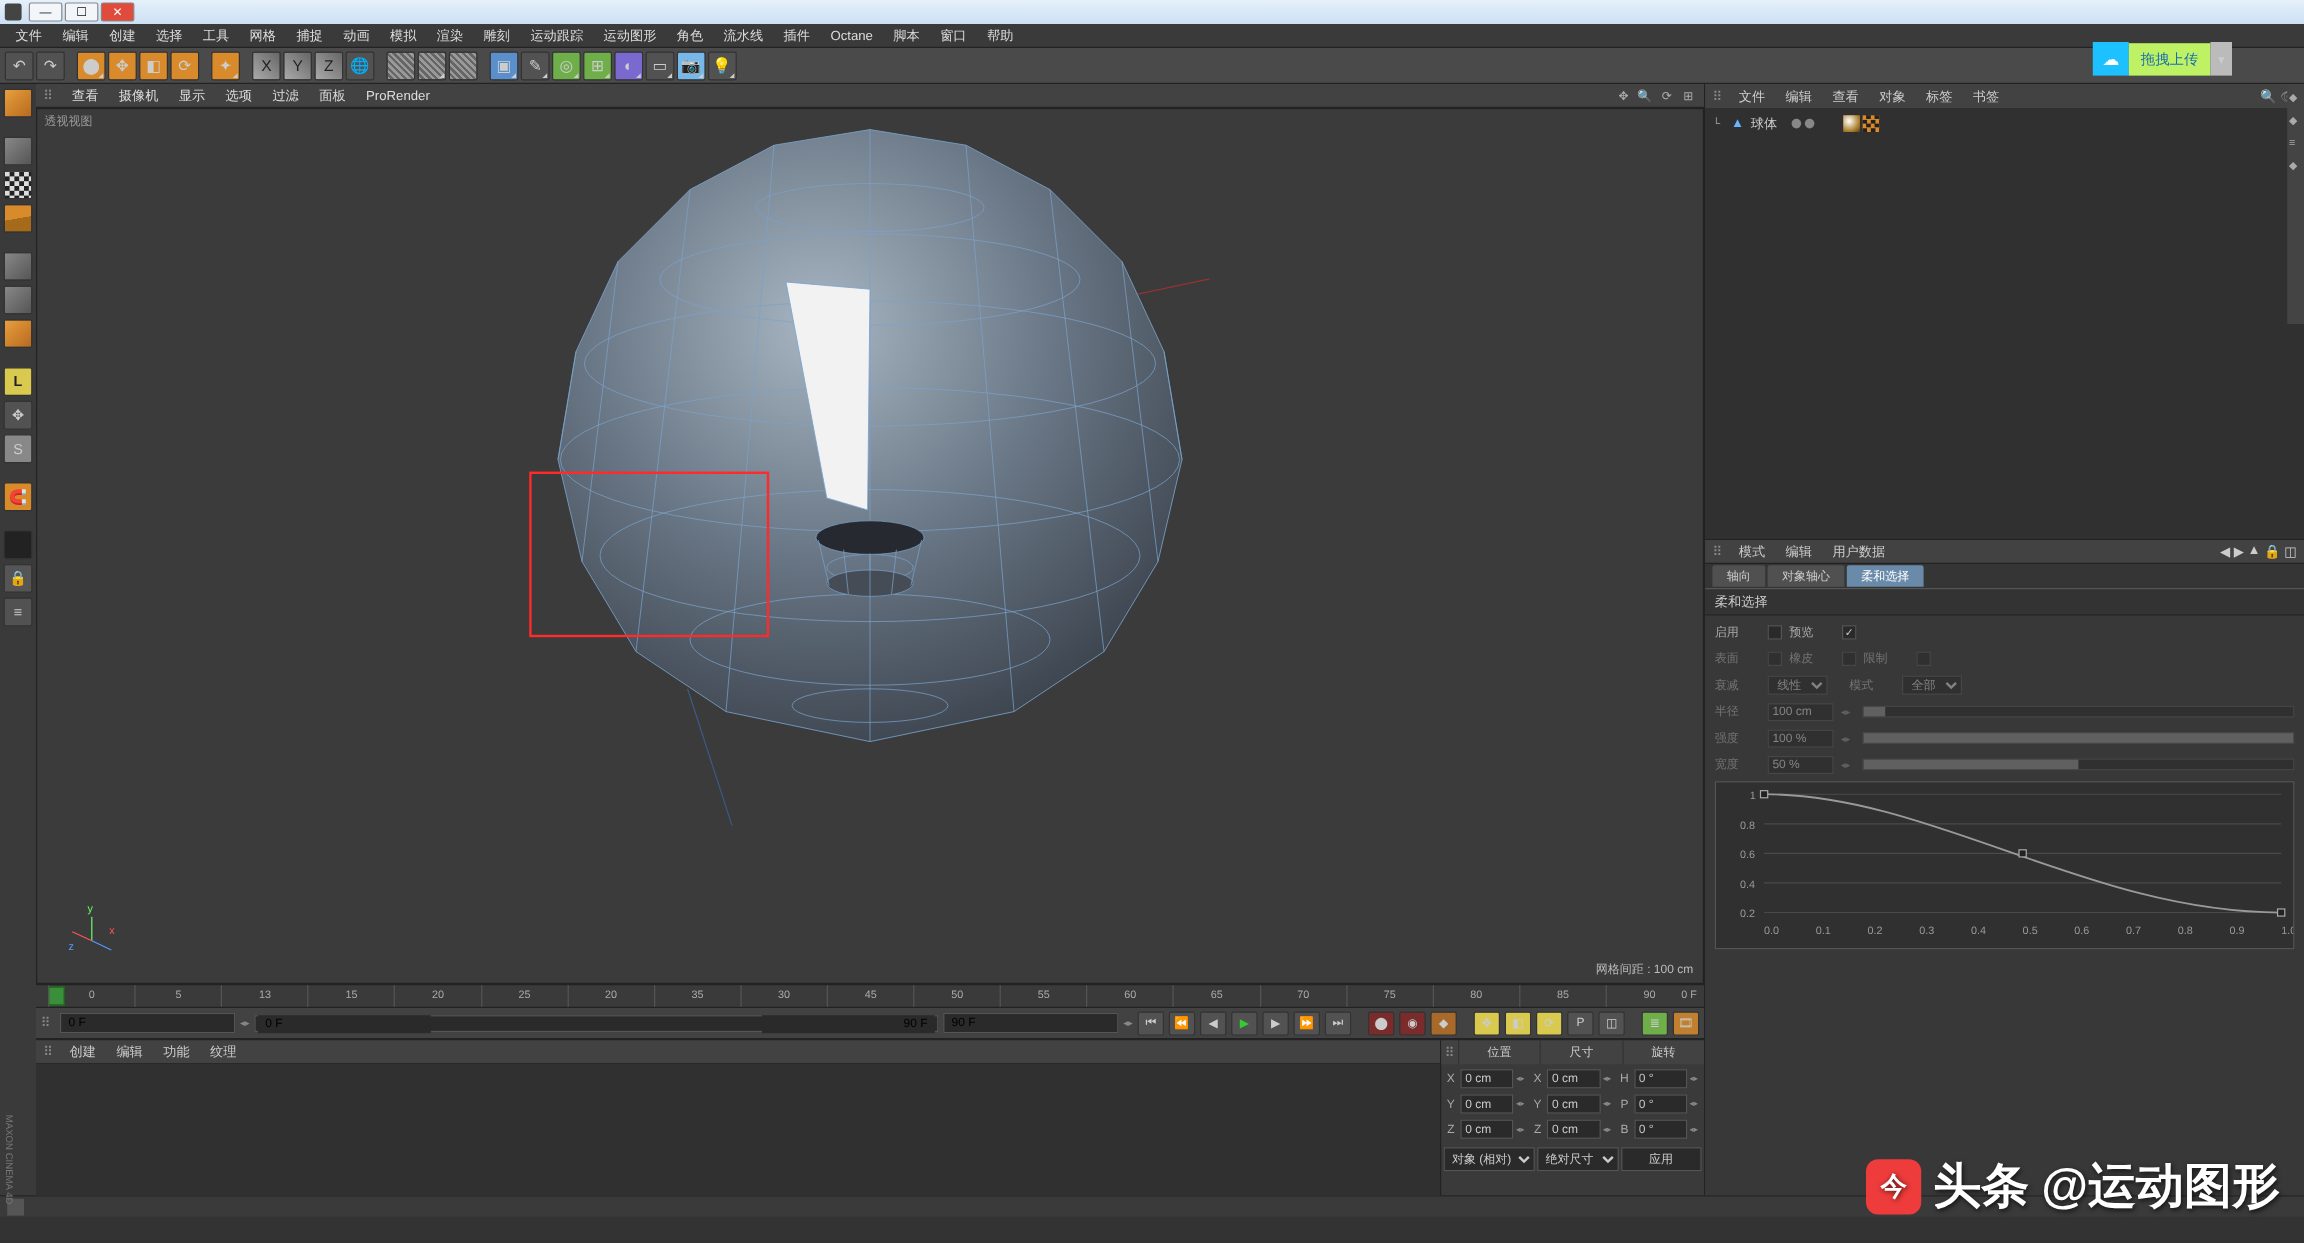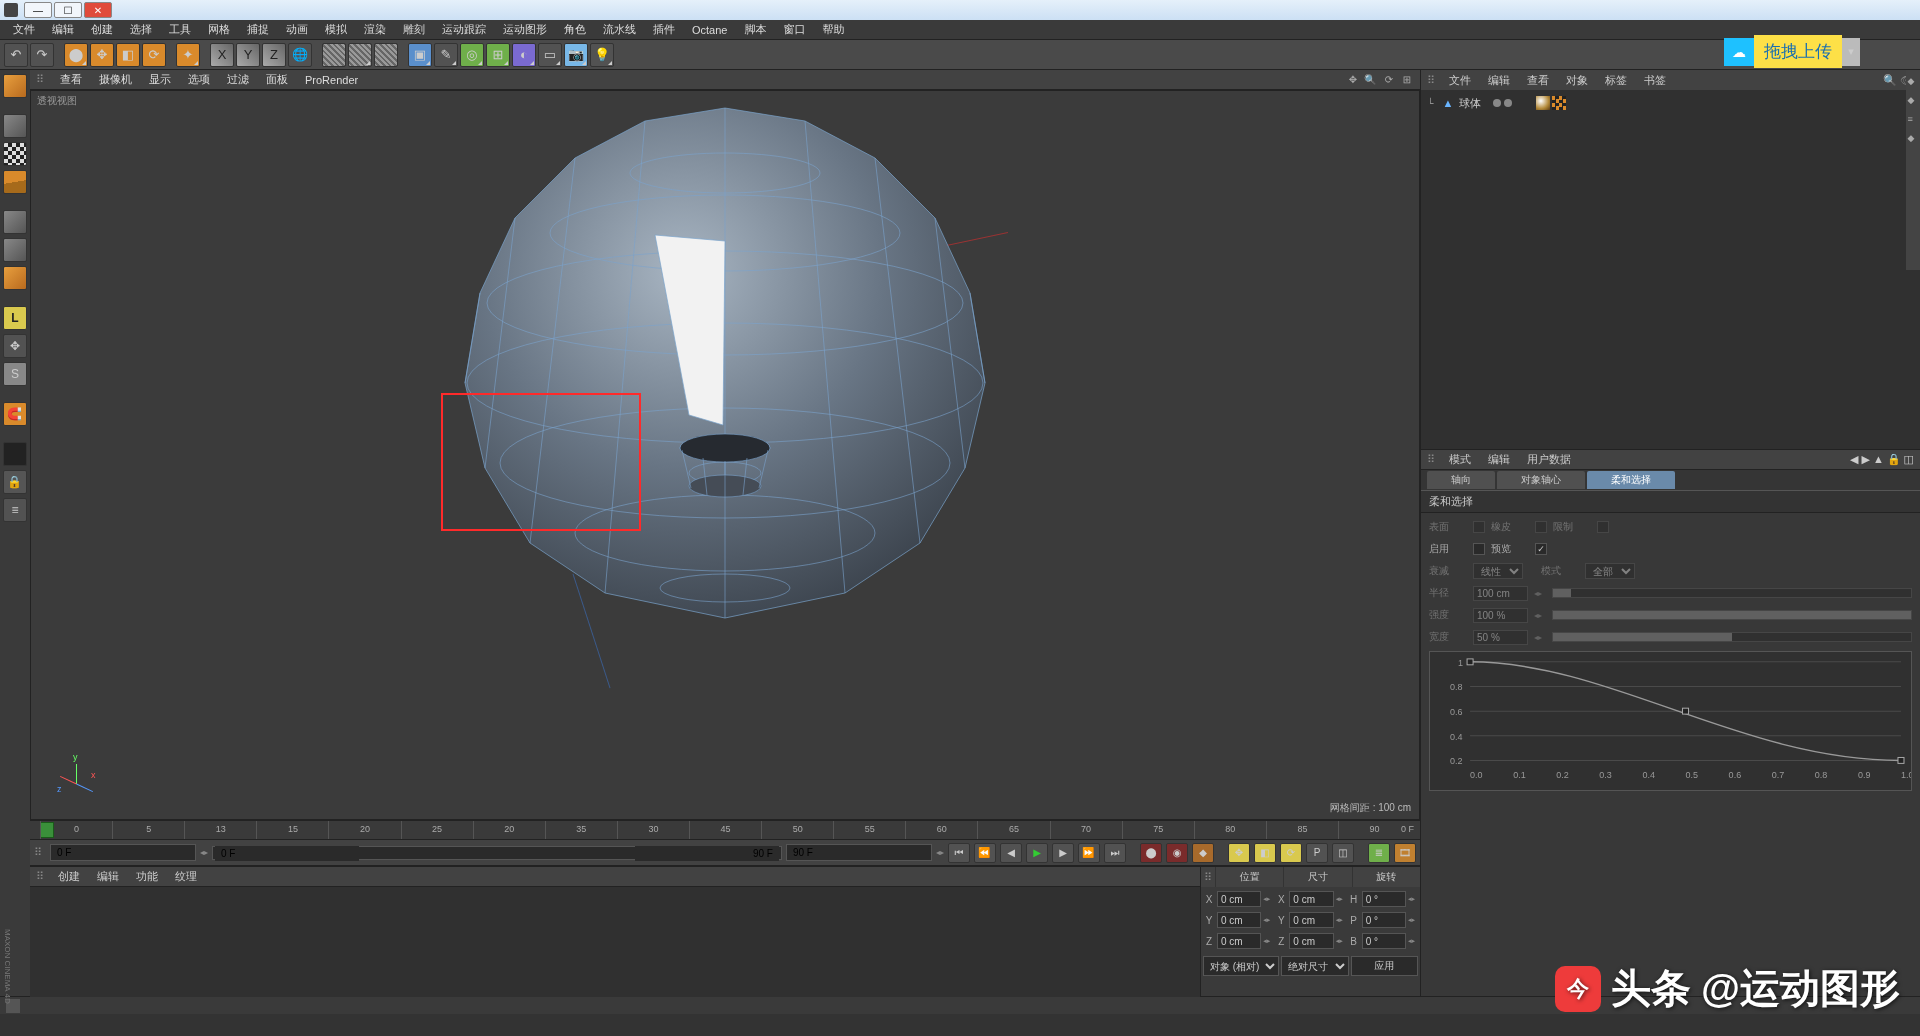--- a/index.html
+++ b/index.html
@@ -5,21 +5,21 @@
 *{margin:0;padding:0;box-sizing:border-box;font-family:"Microsoft YaHei",Arial,sans-serif;user-select:none}
 body{background:#333;color:#ccc;font-size:11px;width:1920px;height:1036px;overflow:hidden;position:relative}
 .titlebar{height:20px;background:linear-gradient(#e5f0fa,#cce0f4);display:flex;align-items:center;padding:0 4px;color:#111}
 .titlebar .app-icon{width:14px;height:14px;background:#444;border-radius:2px;margin-right:6px}
 .titlebar .title{flex:1;font-size:11px}
 .winbtns{display:flex;gap:2px}
 .winbtn{width:28px;height:16px;border:1px solid #888;background:#f2f6fb;display:flex;align-items:center;justify-content:center;font-size:10px;border-radius:2px}
 .winbtn.close{background:#e04b3b;color:#fff}
 .floating-upload{position:absolute;right:60px;top:35px;z-index:50;display:flex;align-items:center}
 .floating-upload .cloud{width:30px;height:28px;background:#1ec1ff;display:flex;align-items:center;justify-content:center;color:#fff;font-size:14px}
-.floating-upload .lbl{background:#fde047;color:#1a6fb0;padding:5px 10px;font-size:17px}
+.floating-upload .lbl{background:#bef264;color:#1a6fb0;padding:5px 10px;font-size:12px}
 .floating-upload .arrow{width:18px;height:28px;background:#bbb;display:flex;align-items:center;justify-content:center}
 
 .menubar{height:20px;background:#3a3a3a;display:flex;align-items:center;padding:0 6px;gap:3px;border-bottom:1px solid #222}
 .menubar .mi{padding:2px 7px;color:#ddd;font-size:11px}
 
 .toolbar{height:30px;background:#4a4a4a;display:flex;align-items:center;padding:0 4px;gap:2px;border-bottom:1px solid #222}
 .tbtn{width:24px;height:24px;background:#525252;border:1px solid #333;display:flex;align-items:center;justify-content:center;font-size:13px;border-radius:2px;position:relative}
 .tbtn.orange{background:#d98a2b}
 .tbtn.blue{background:#5a8fcc}
 .tbtn.green{background:#6faf4a}
@@ -114,21 +114,21 @@
 .obj-item .tags{margin-left:20px;display:flex;gap:2px}
 .obj-item .tag{width:14px;height:14px;background:#555}
 
 .attr-panel{flex:1;display:flex;flex-direction:column}
 .attr-menu{height:20px;background:#424242;display:flex;align-items:center;padding:0 6px;gap:3px;border-bottom:1px solid #222}
 .attr-menu .ami{padding:1px 7px;font-size:11px}
 .attr-menu .aicons{margin-left:auto;display:flex;gap:3px}
 .attr-title{height:20px;background:#353535;display:flex;align-items:center;padding:0 6px;gap:5px}
 .attr-title .aicon{width:14px;height:14px;background:#d9a54e}
 .attr-tabs{height:20px;background:#353535;display:flex;align-items:center;padding:0 6px;gap:2px}
-.attr-tabs .atab{padding:2px 24px;background:#505050;font-size:10px;color:#ccc;border-radius:2px 2px 0 0}
+.attr-tabs .atab{padding:2px 12px;background:#505050;font-size:10px;color:#ccc;border-radius:2px 2px 0 0}
 .attr-tabs .atab.active{background:#6a8aaa;color:#fff}
 .attr-section-hdr{background:#333;padding:3px 8px;font-size:11px;border-top:1px solid #555;border-bottom:1px solid #222}
 .attr-body{flex:1;background:#383838;padding:4px 8px}
 .attr-row{display:flex;align-items:center;height:20px;gap:6px;margin-bottom:2px}
 .attr-row .albl{width:38px;font-size:10px;color:#aaa;text-align:left}
 .attr-row .albl2{width:38px;font-size:10px;color:#aaa}
 .attr-row input[type=text]{width:55px;background:#2a2a2a;border:1px solid #555;color:#ccc;font-size:10px;padding:1px 3px;height:15px}
 .attr-row .chk{width:12px;height:12px;background:#2a2a2a;border:1px solid #555}
 .attr-row .chk.on::after{content:"✓";font-size:9px;color:#ccc;display:block;text-align:center;line-height:10px}
 .attr-row select{background:#2a2a2a;border:1px solid #555;color:#ccc;font-size:10px;padding:0 3px;height:16px;width:50px}
@@ -493,33 +493,33 @@
           <span>◫</span>
         </div>
       </div>
       <div class="attr-tabs">
         <span class="atab">轴向</span>
         <span class="atab">对象轴心</span>
         <span class="atab active">柔和选择</span>
       </div>
       <div class="attr-section-hdr">柔和选择</div>
       <div class="attr-body">
+        <div class="attr-row">
+          <span class="albl">启用</span>
+          <span class="chk"></span>
+          <span class="albl2">预览</span>
+          <span class="chk on"></span>
+        </div>
         <div class="attr-row disabled">
           <span class="albl">表面</span>
           <span class="chk"></span>
           <span class="albl2">橡皮</span>
           <span class="chk"></span>
           <span class="albl2">限制</span>
           <span class="chk"></span>
-        </div>
-        <div class="attr-row">
-          <span class="albl">启用</span>
-          <span class="chk"></span>
-          <span class="albl2">预览</span>
-          <span class="chk on"></span>
         </div>
         <div class="attr-row disabled">
           <span class="albl">衰减</span>
           <select><option>线性</option></select>
           <span class="albl2" style="margin-left:12px">模式</span>
           <select><option>全部</option></select>
         </div>
         <div class="attr-row disabled">
           <span class="albl">半径</span>
           <input type="text" value="100 cm" style="">

